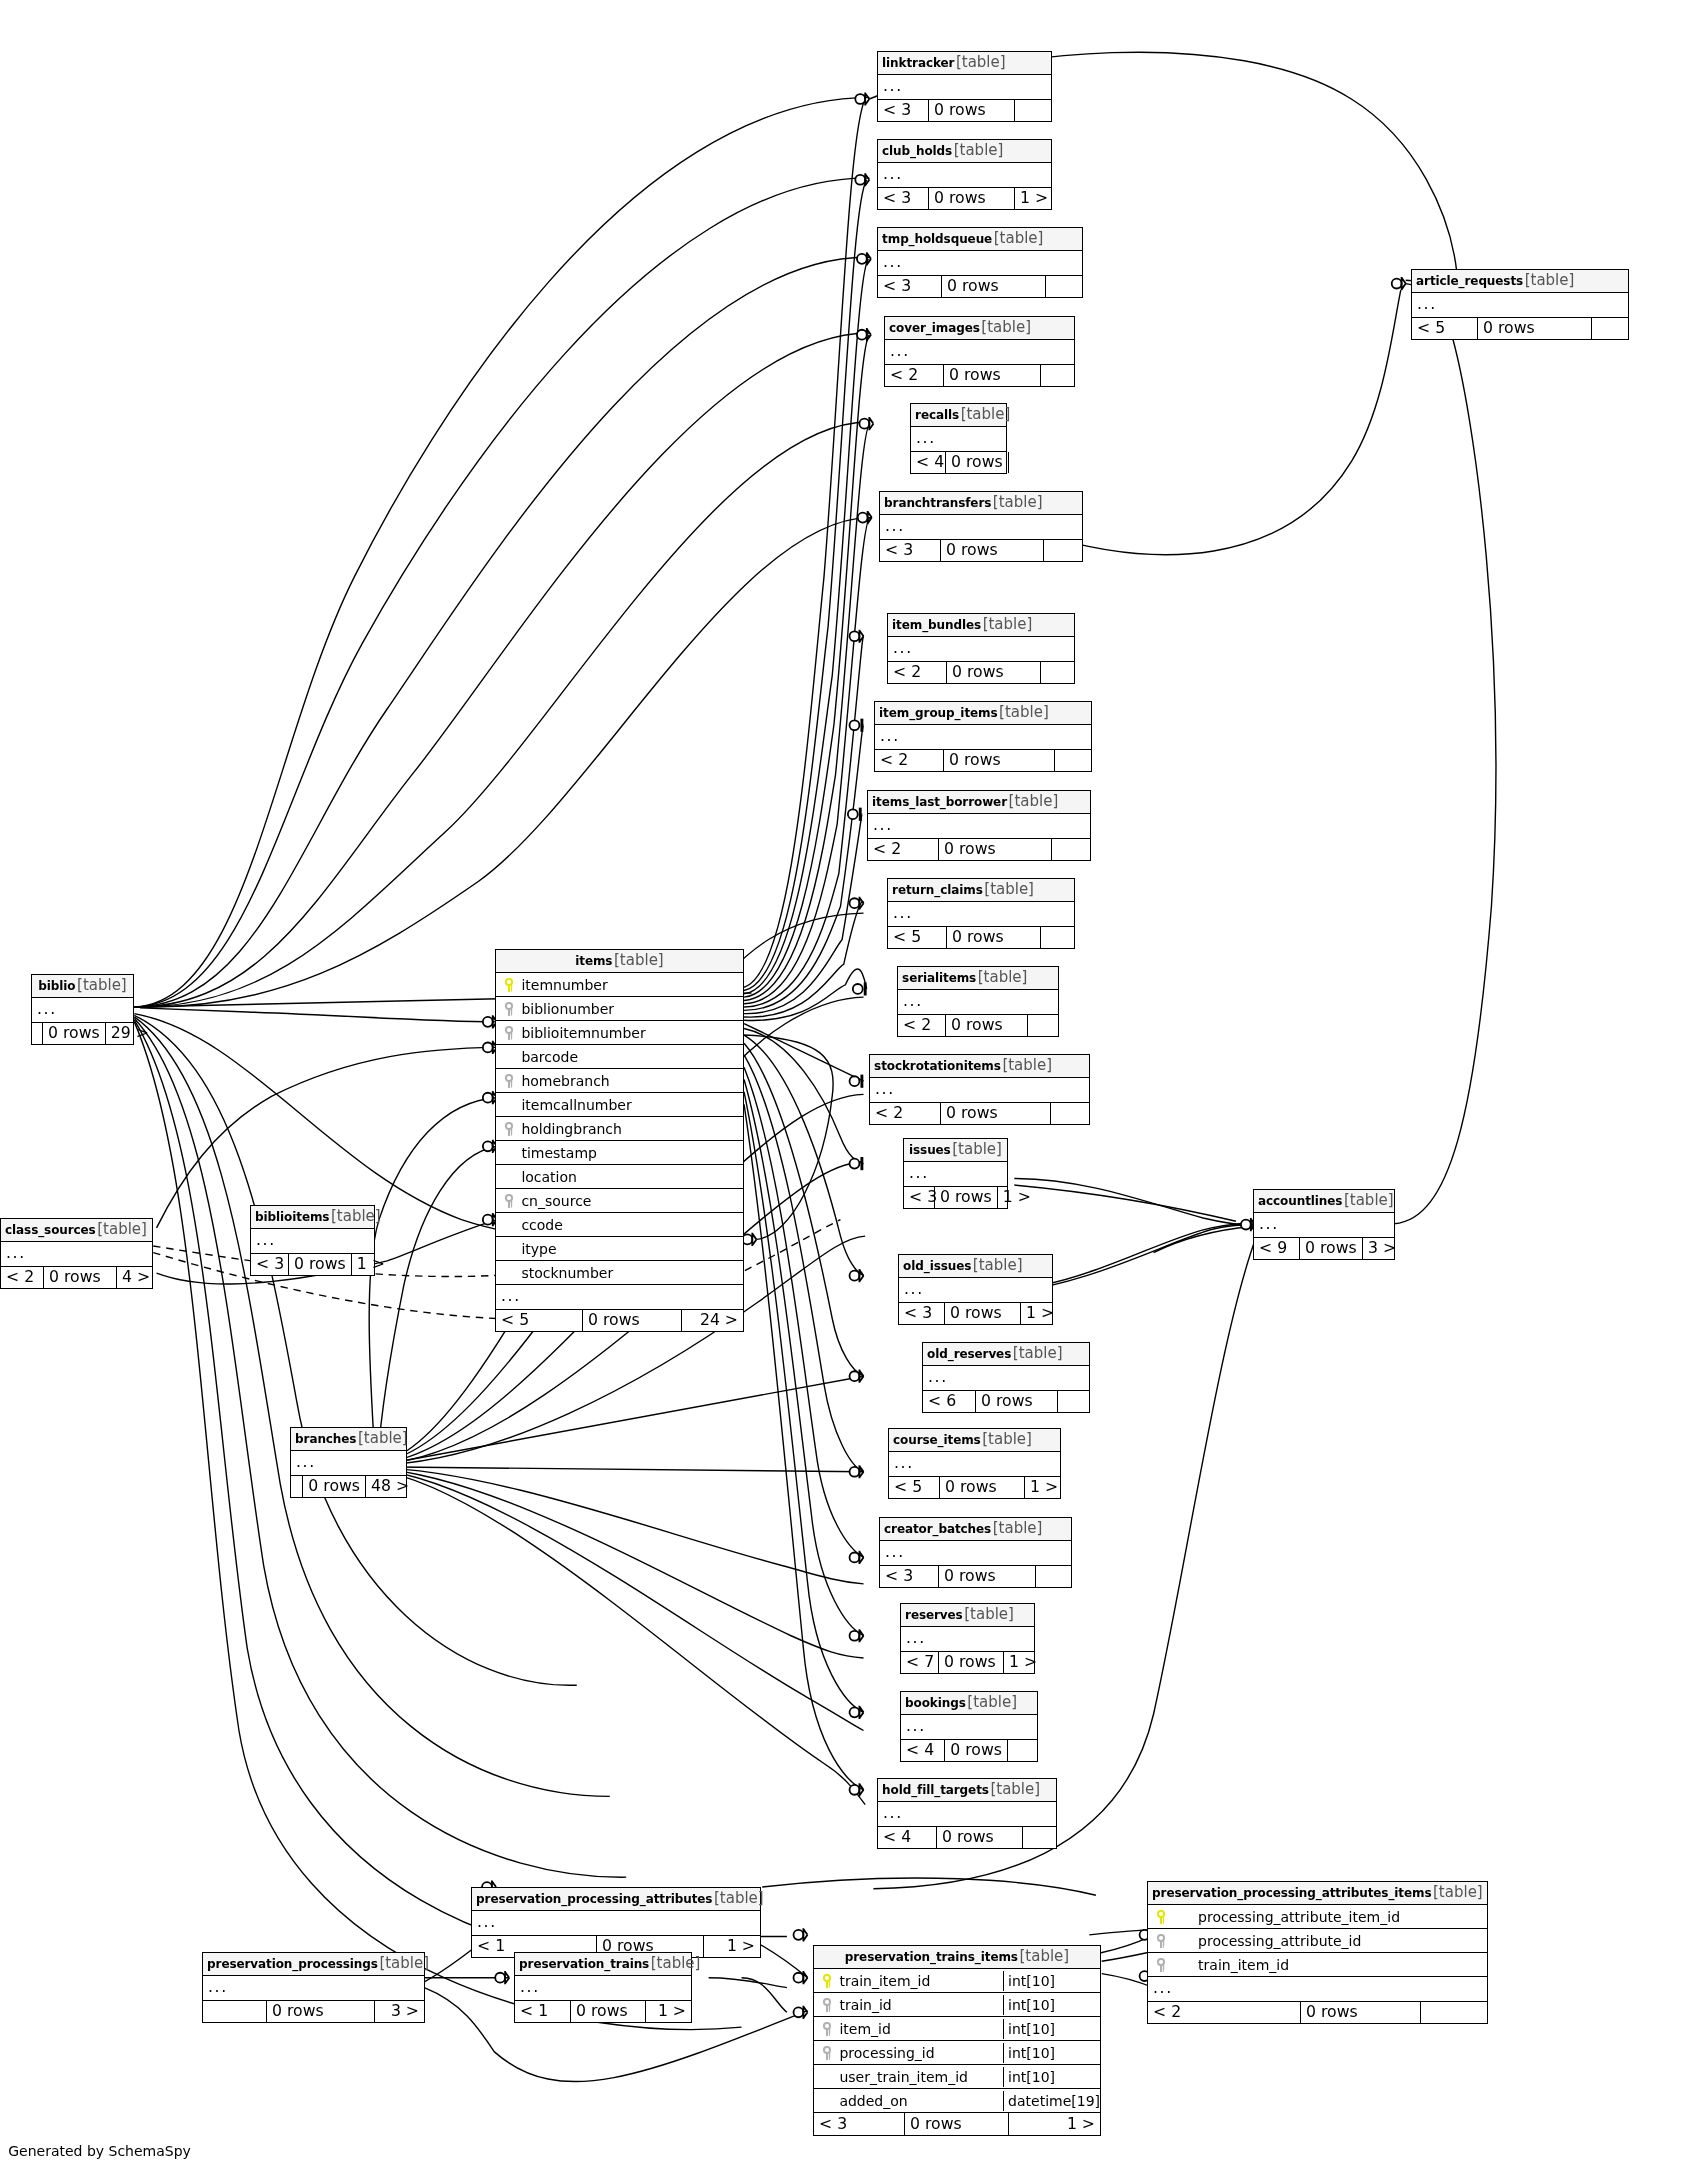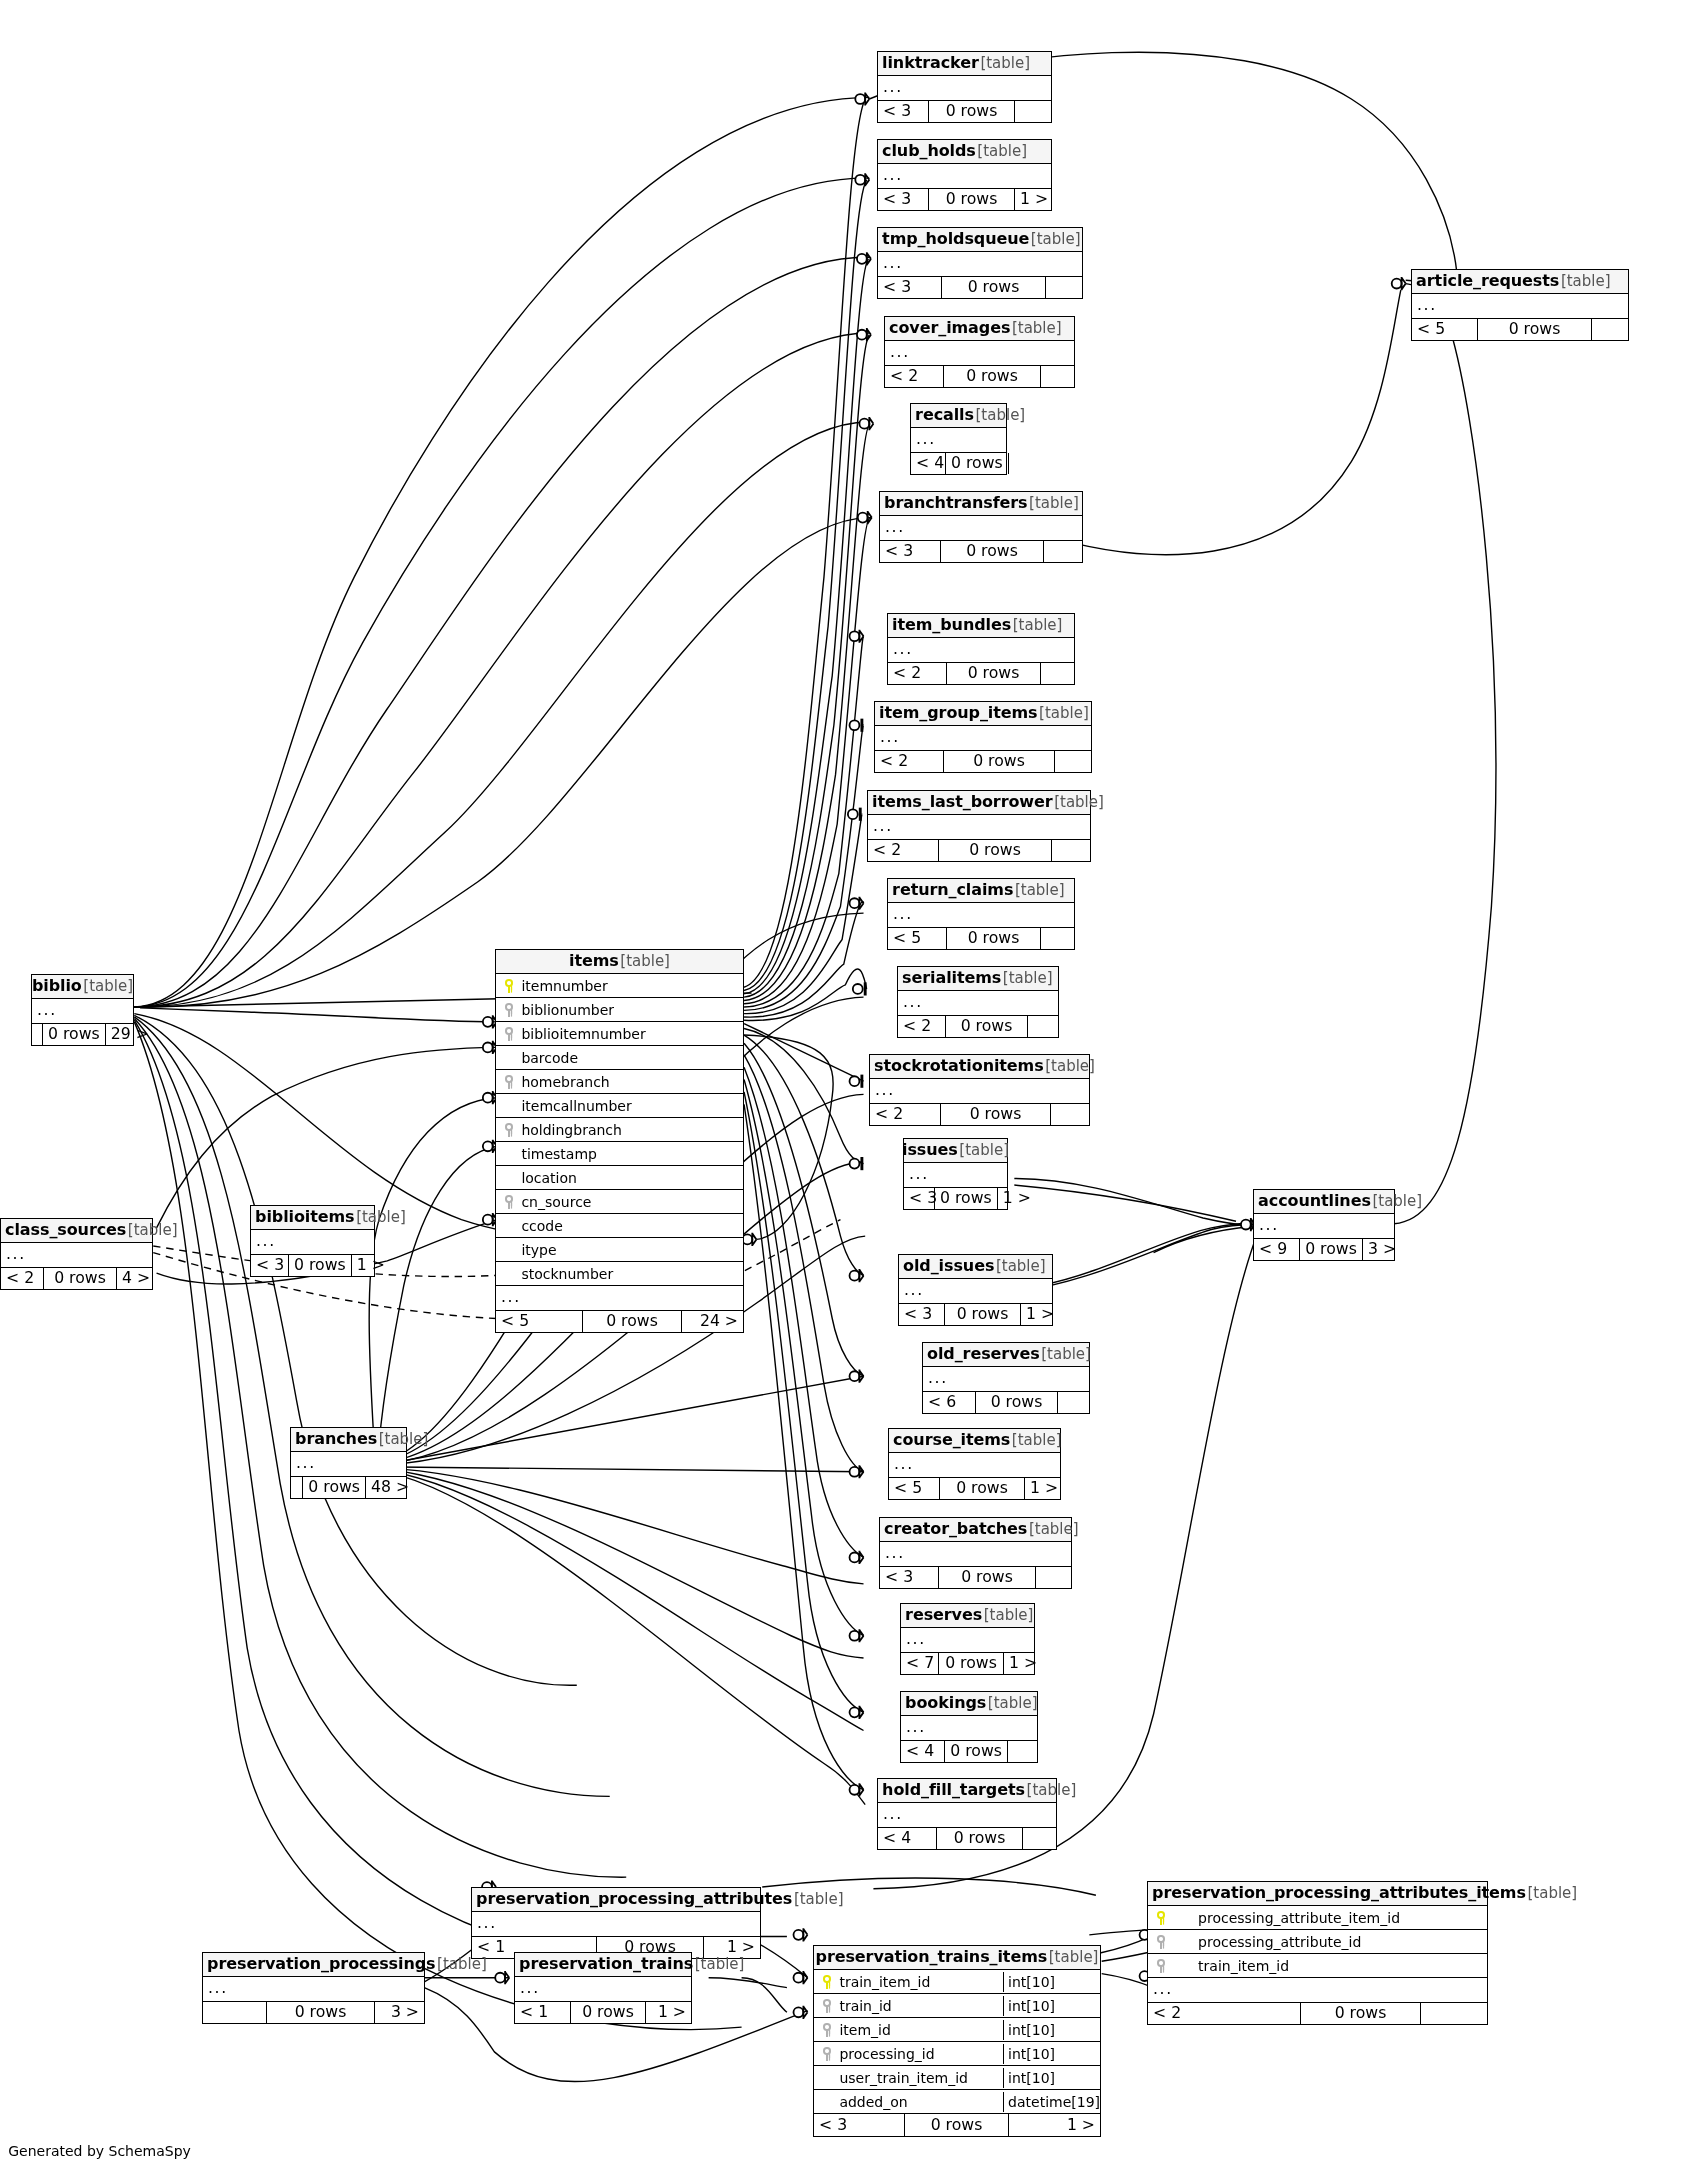--- a/index.html
+++ b/index.html
@@ -41,21 +41,21 @@
     background: #f5f5f5;
     border-bottom: 0.8px solid #000;
     display: flex;
     align-items: baseline;
     justify-content: space-between;
     padding: 3.3px 4.1px 4.1px 4.1px;
     white-space: nowrap;
   }
   .tbl .hdr .nm {
     font-weight: bold;
-    font-size: 16px;
+    font-size: 12px;
     letter-spacing: -0.1px;
   }
   .tbl .hdr .tag {
     color: #555;
     font-size: 15px;
     padding-left: 1.6px;
   }
   .tbl.spread .hdr { justify-content: center; }
   .tbl.tight .hdr { justify-content: flex-start; }
 
@@ -97,21 +97,21 @@
   .tbl .ftr {
     display: flex;
     font-size: 15.7px;
   }
   .tbl .ftr > div {
     padding: 2.5px 5px 3.3px 5px;
     box-sizing: border-box;
     white-space: nowrap;
   }
   .tbl .ftr .f1 { text-align: left;  border-right: 0.8px solid #000; }
-  .tbl .ftr .f2 { text-align: center; border-right: 0.8px solid #000; flex: 1 1 auto;}
+  .tbl .ftr .f2 { text-align: left; border-right: 0.8px solid #000; flex: 1 1 auto;}
   .tbl .ftr .f3 { text-align: right; }
 
   
   .key {
     display: inline-block;
     width: 9px; height: 14px;
     position: relative;
     vertical-align: middle;
   }
   .key::before {

